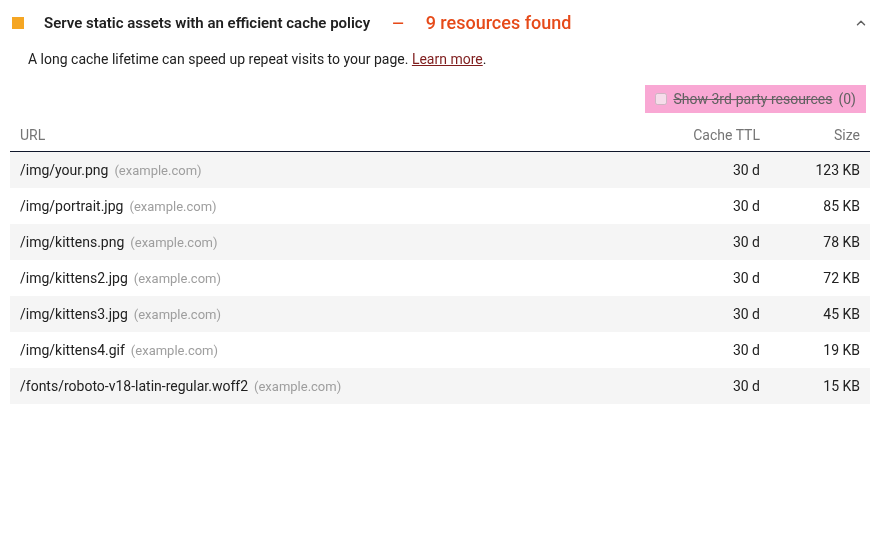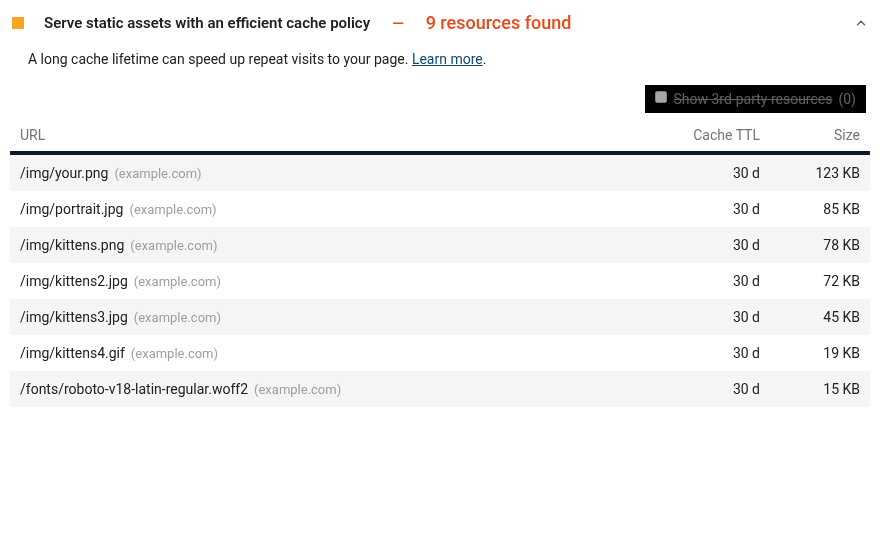--- a/index.html
+++ b/index.html
@@ -47,31 +47,32 @@
       height: 14px;
       color: #616161;
       cursor: pointer;
     }
     .description {
       padding: 0 0 14px 18px;
       color: #212121;
       font-size: 14px;
     }
     .description a {
-      color: #0c4a6e;
+      color: #7f1d1d;
     }
     .toggle-wrap {
       display: flex;
       justify-content: flex-end;
       padding: 4px 4px 6px 0;
     }
     .toggle {
-      background: #000000;
+      background: #f9a8d4;
       padding: 6px 10px;
       display: flex;
+      align-items: center;
       gap: 6px;
       font-size: 14px;
       color: #757575;
     }
     .toggle input[type="checkbox"] {
       width: 12px;
       height: 12px;
     }
     .toggle .label-text {
       text-decoration: line-through;
@@ -84,21 +85,21 @@
       width: 100%;
       border-collapse: collapse;
       table-layout: fixed;
     }
     thead th {
       text-align: left;
       font-weight: 400;
       color: #757575;
       font-size: 14px;
       padding: 8px 10px;
-      border-bottom: 4px solid #0f172a;
+      border-bottom: 1px solid #0f172a;
     }
     thead th.ttl, thead th.size { text-align: right; }
     col.url { width: auto; }
     col.ttl { width: 120px; }
     col.size { width: 100px; }
     tbody td {
       padding: 10px 10px;
       font-size: 14px;
       color: #212121;
       vertical-align: middle;

